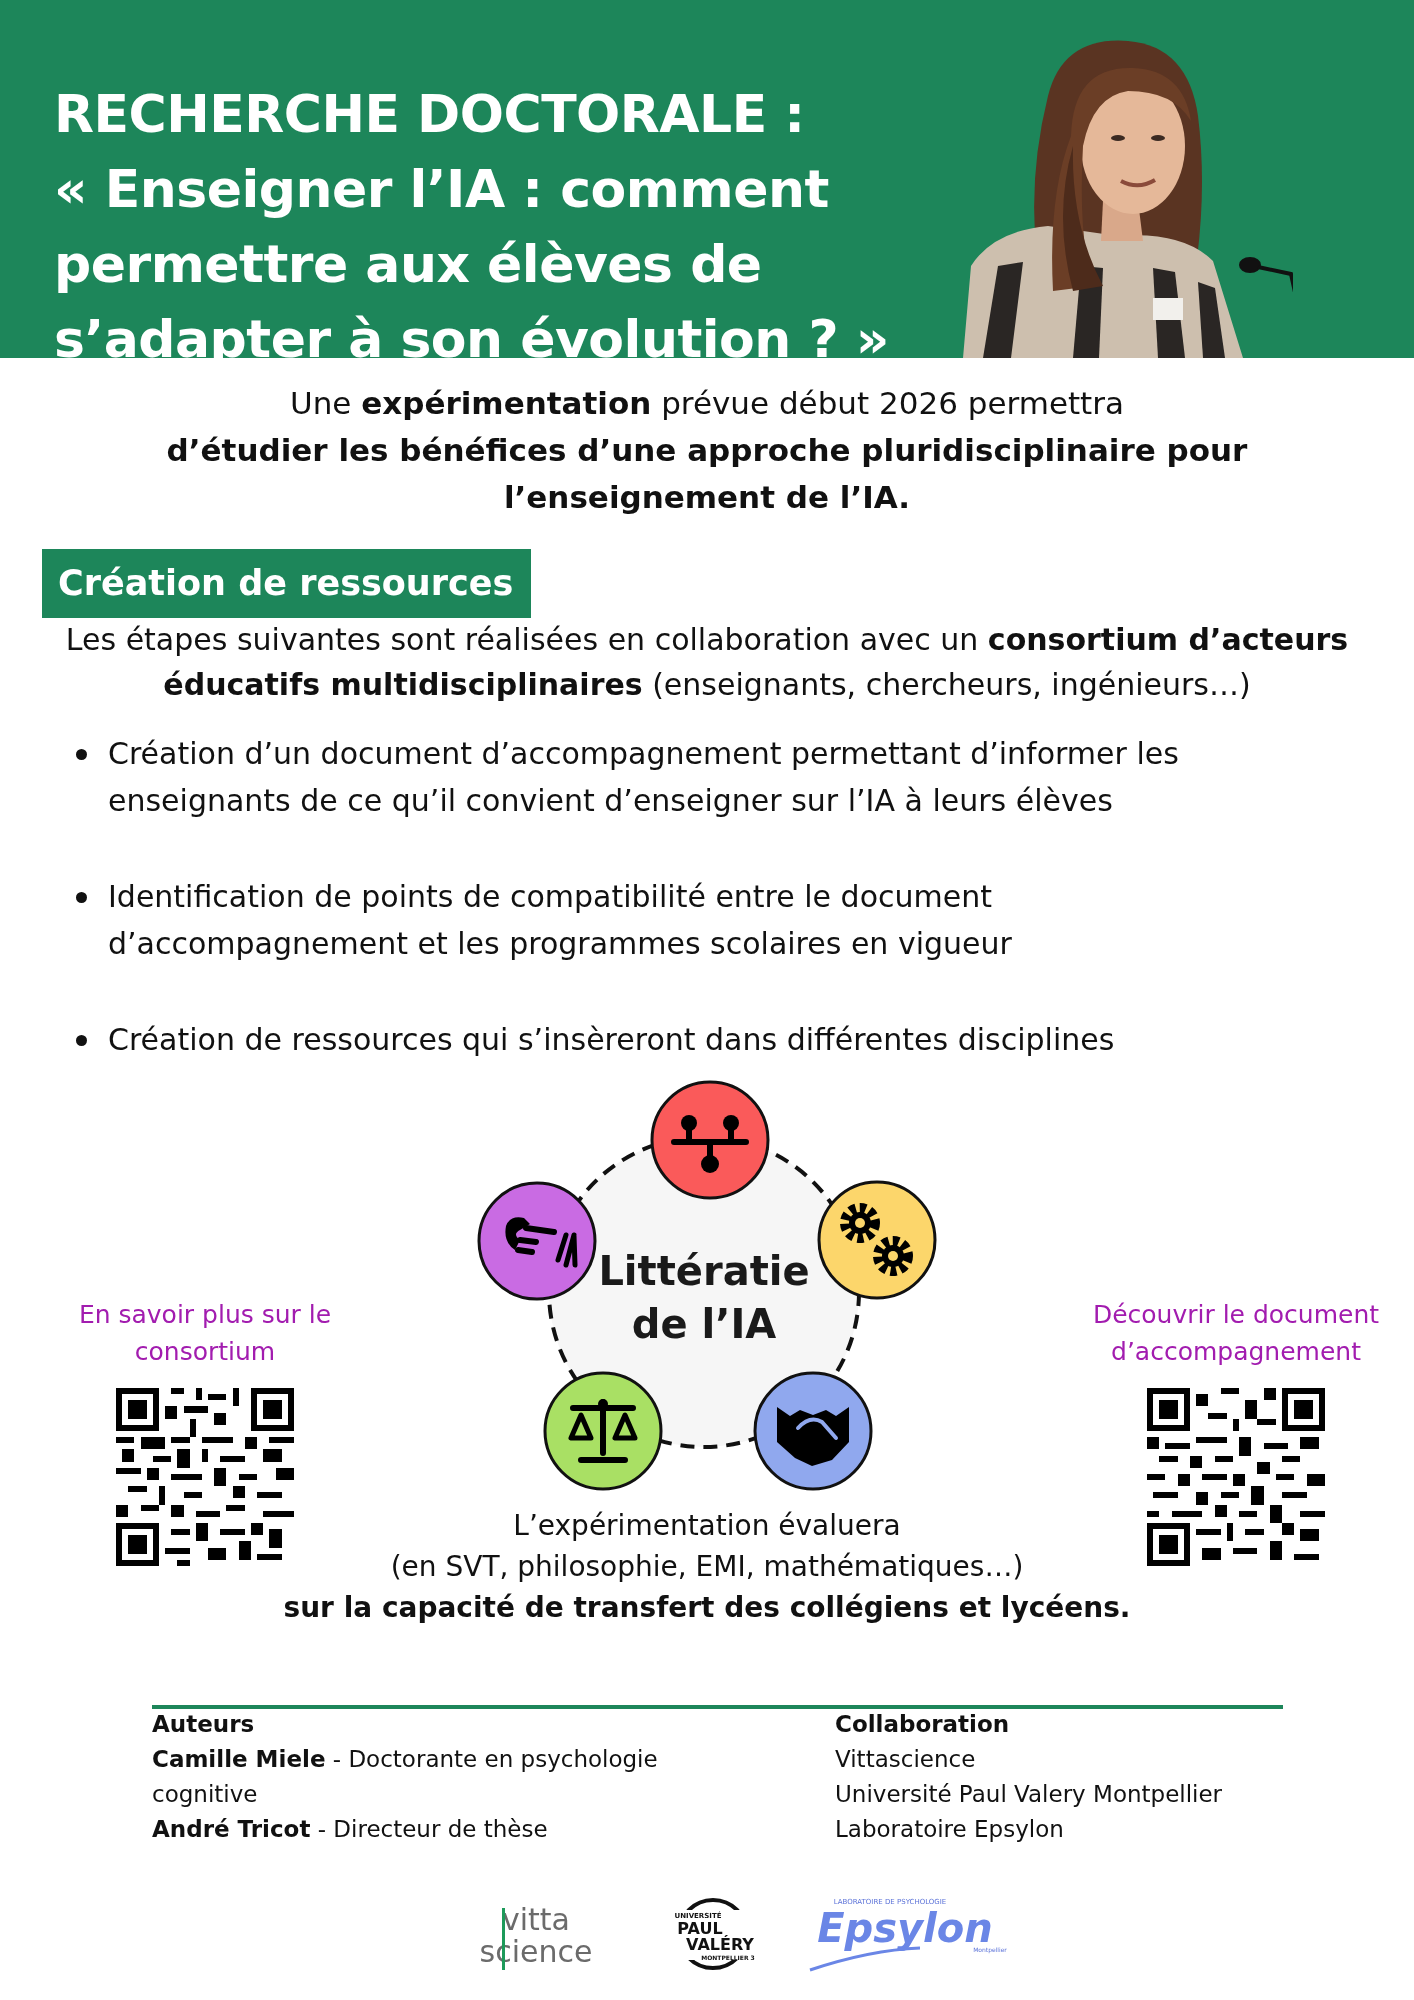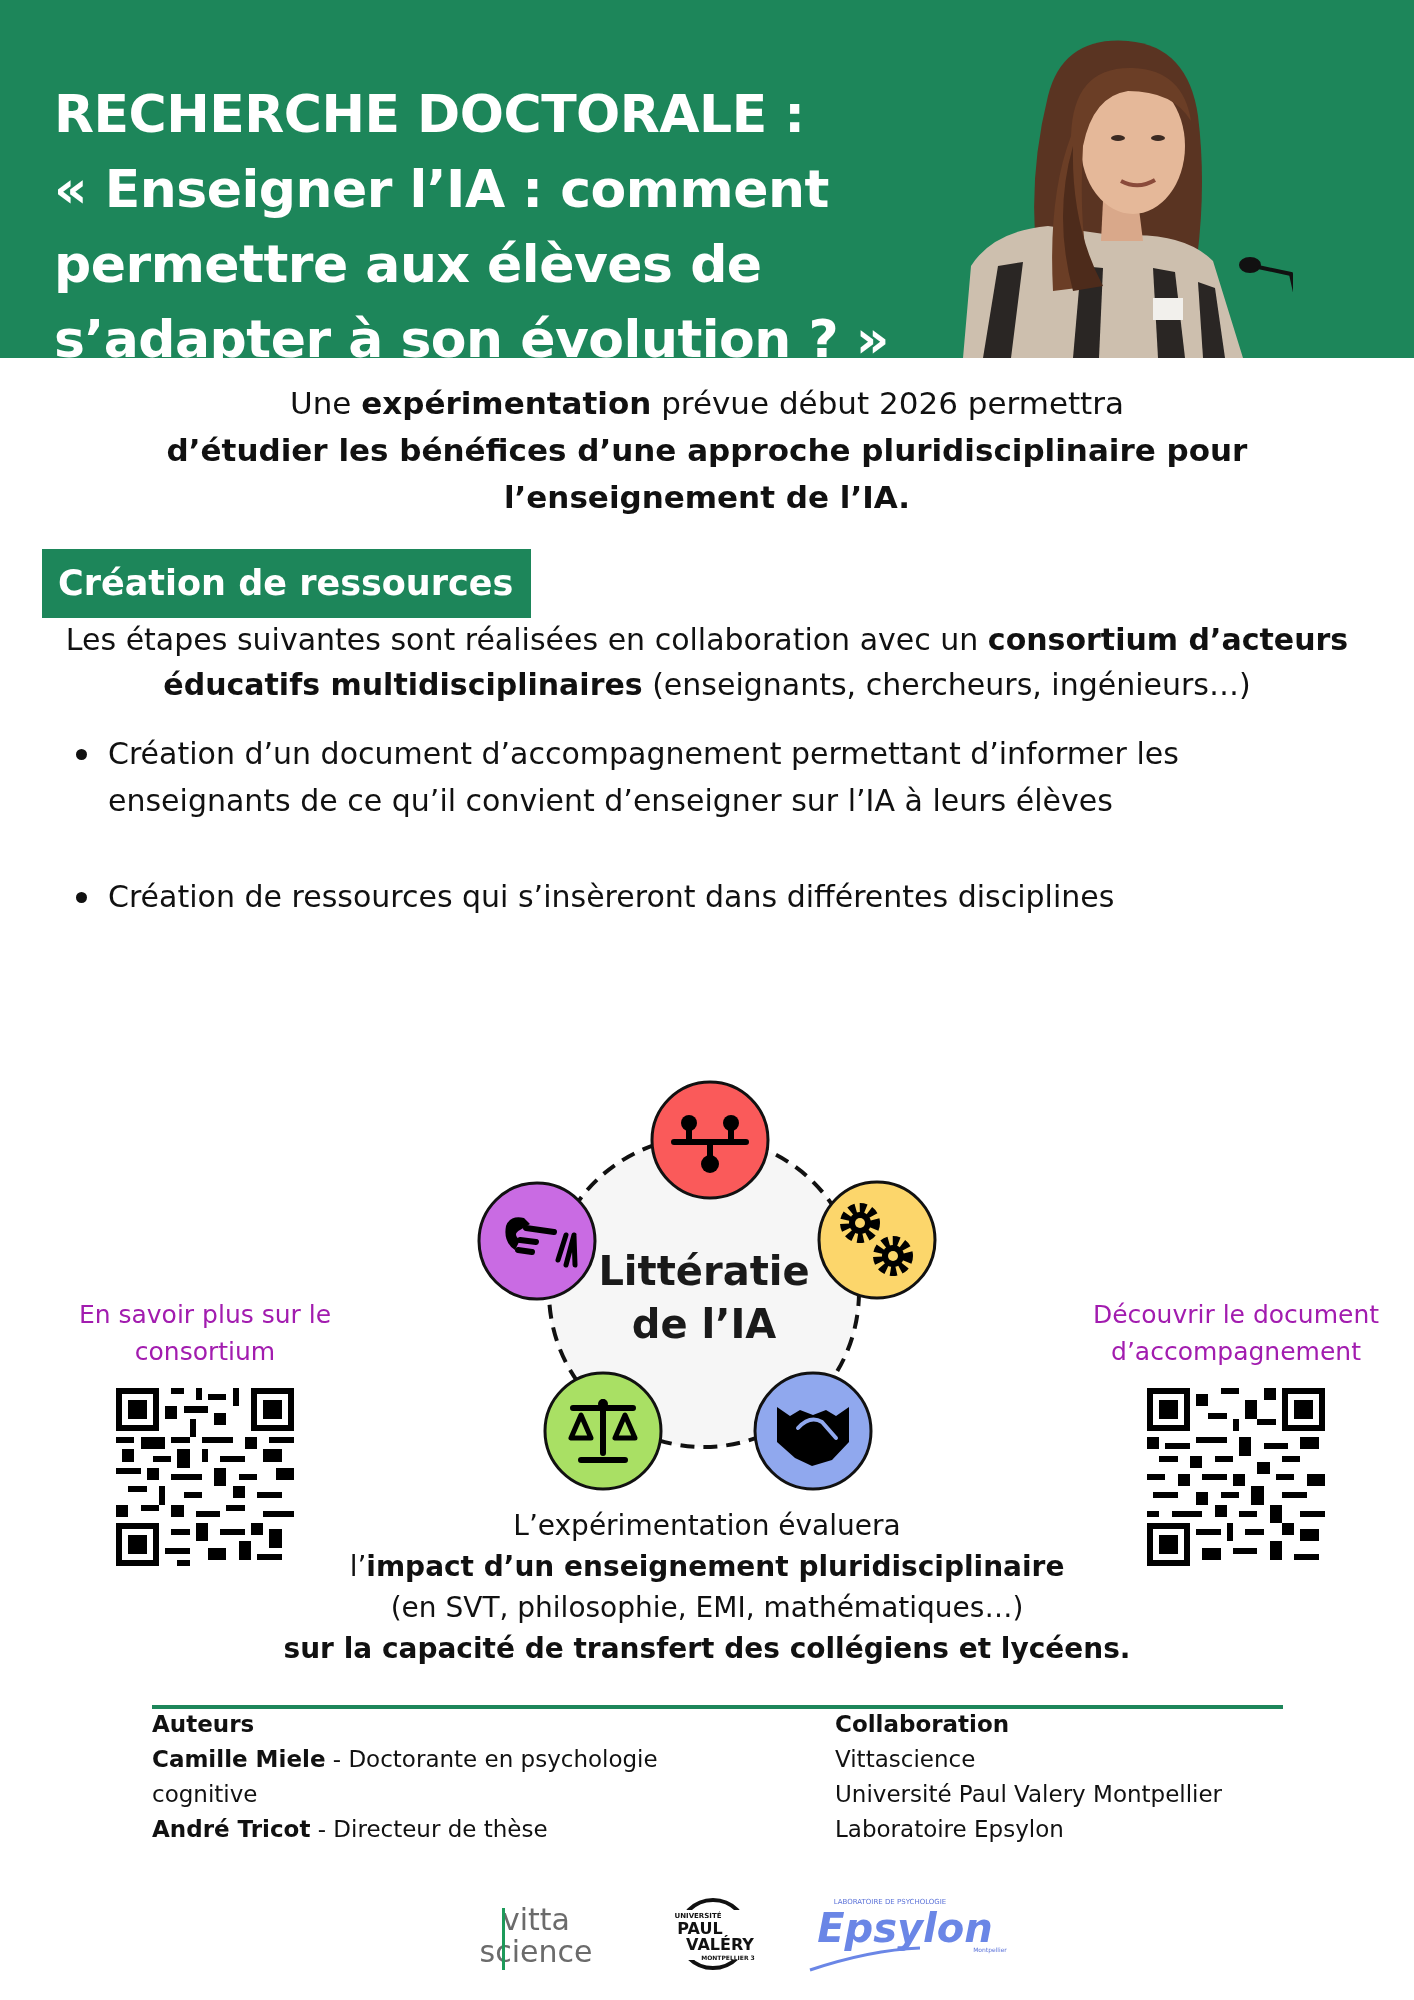--- a/index.html
+++ b/index.html
@@ -84,20 +84,21 @@
 </p>
 
 <div class="section-badge">Création de ressources</div>
 
 <p class="lead">
   <span>Les étapes suivantes sont réalisées en collaboration avec un </span><b>consortium d’acteurs éducatifs multidisciplinaires</b><span> (enseignants, chercheurs, ingénieurs…)</span>
 </p>
 
 <ul class="bullets">
   <li style="width:1200px"><span class="dot"></span><span>Création d’un document d’accompagnement permettant d’informer les enseignants de ce qu’il convient d’enseigner sur l’IA à leurs élèves</span></li>
+  <li style="width:1020px"><span class="dot"></span><span>Identification de points de compatibilité entre le document d’accompagnement et les programmes scolaires en vigueur</span></li>
   <li style="width:1250px"><span class="dot"></span><span>Création de ressources qui s’insèreront dans différentes disciplines</span></li>
 </ul>
 
 <div class="qr-block" style="left:60px; top:1296px; width:290px;">
   <div class="qr-label">
     <span>En savoir plus sur le</span><br>
     <span>consortium</span>
   </div>
   <svg class="qr" viewBox="0 0 29 29" shape-rendering="crispEdges">
     <rect width="29" height="29" fill="#fff"></rect>
@@ -267,21 +268,20 @@
   <g>
     <circle cx="77" cy="171" r="58" fill="#c96be3" stroke="#111" stroke-width="3"></circle>
     <path d="M46 156 Q50 145 64 148 L70 154 L60 160 Q52 164 60 170 L55 180 Q43 172 46 156 Z" fill="#000"></path>
     <path d="M66 158 L94 162 M60 170 L76 172 M58 180 L72 182" stroke="#000" stroke-width="6" stroke-linecap="round"></path>
     <path d="M98 190 L106 165 M106 195 L114 165 M115 195 L114 166" stroke="#000" stroke-width="5" stroke-linecap="round"></path>
   </g>
 </svg>
 
 <div class="conclusion">
   <div>L’expérimentation évaluera</div>
-  <div><span>l’</span><b>impact d’un enseignement pluridisciplinaire</b></div>
   <div>(en SVT, philosophie, EMI, mathématiques…)</div>
   <div><b>sur la capacité de transfert des collégiens et lycéens.</b></div>
 </div>
 
 <div class="divider"></div>
 
 <div class="credits" style="left:152px; width:560px;">
   <div class="heading">Auteurs</div>
   <div><b>Camille Miele</b><span> - Doctorante en psychologie cognitive</span></div>
   <div><b>André Tricot</b><span> - Directeur de thèse</span></div>

